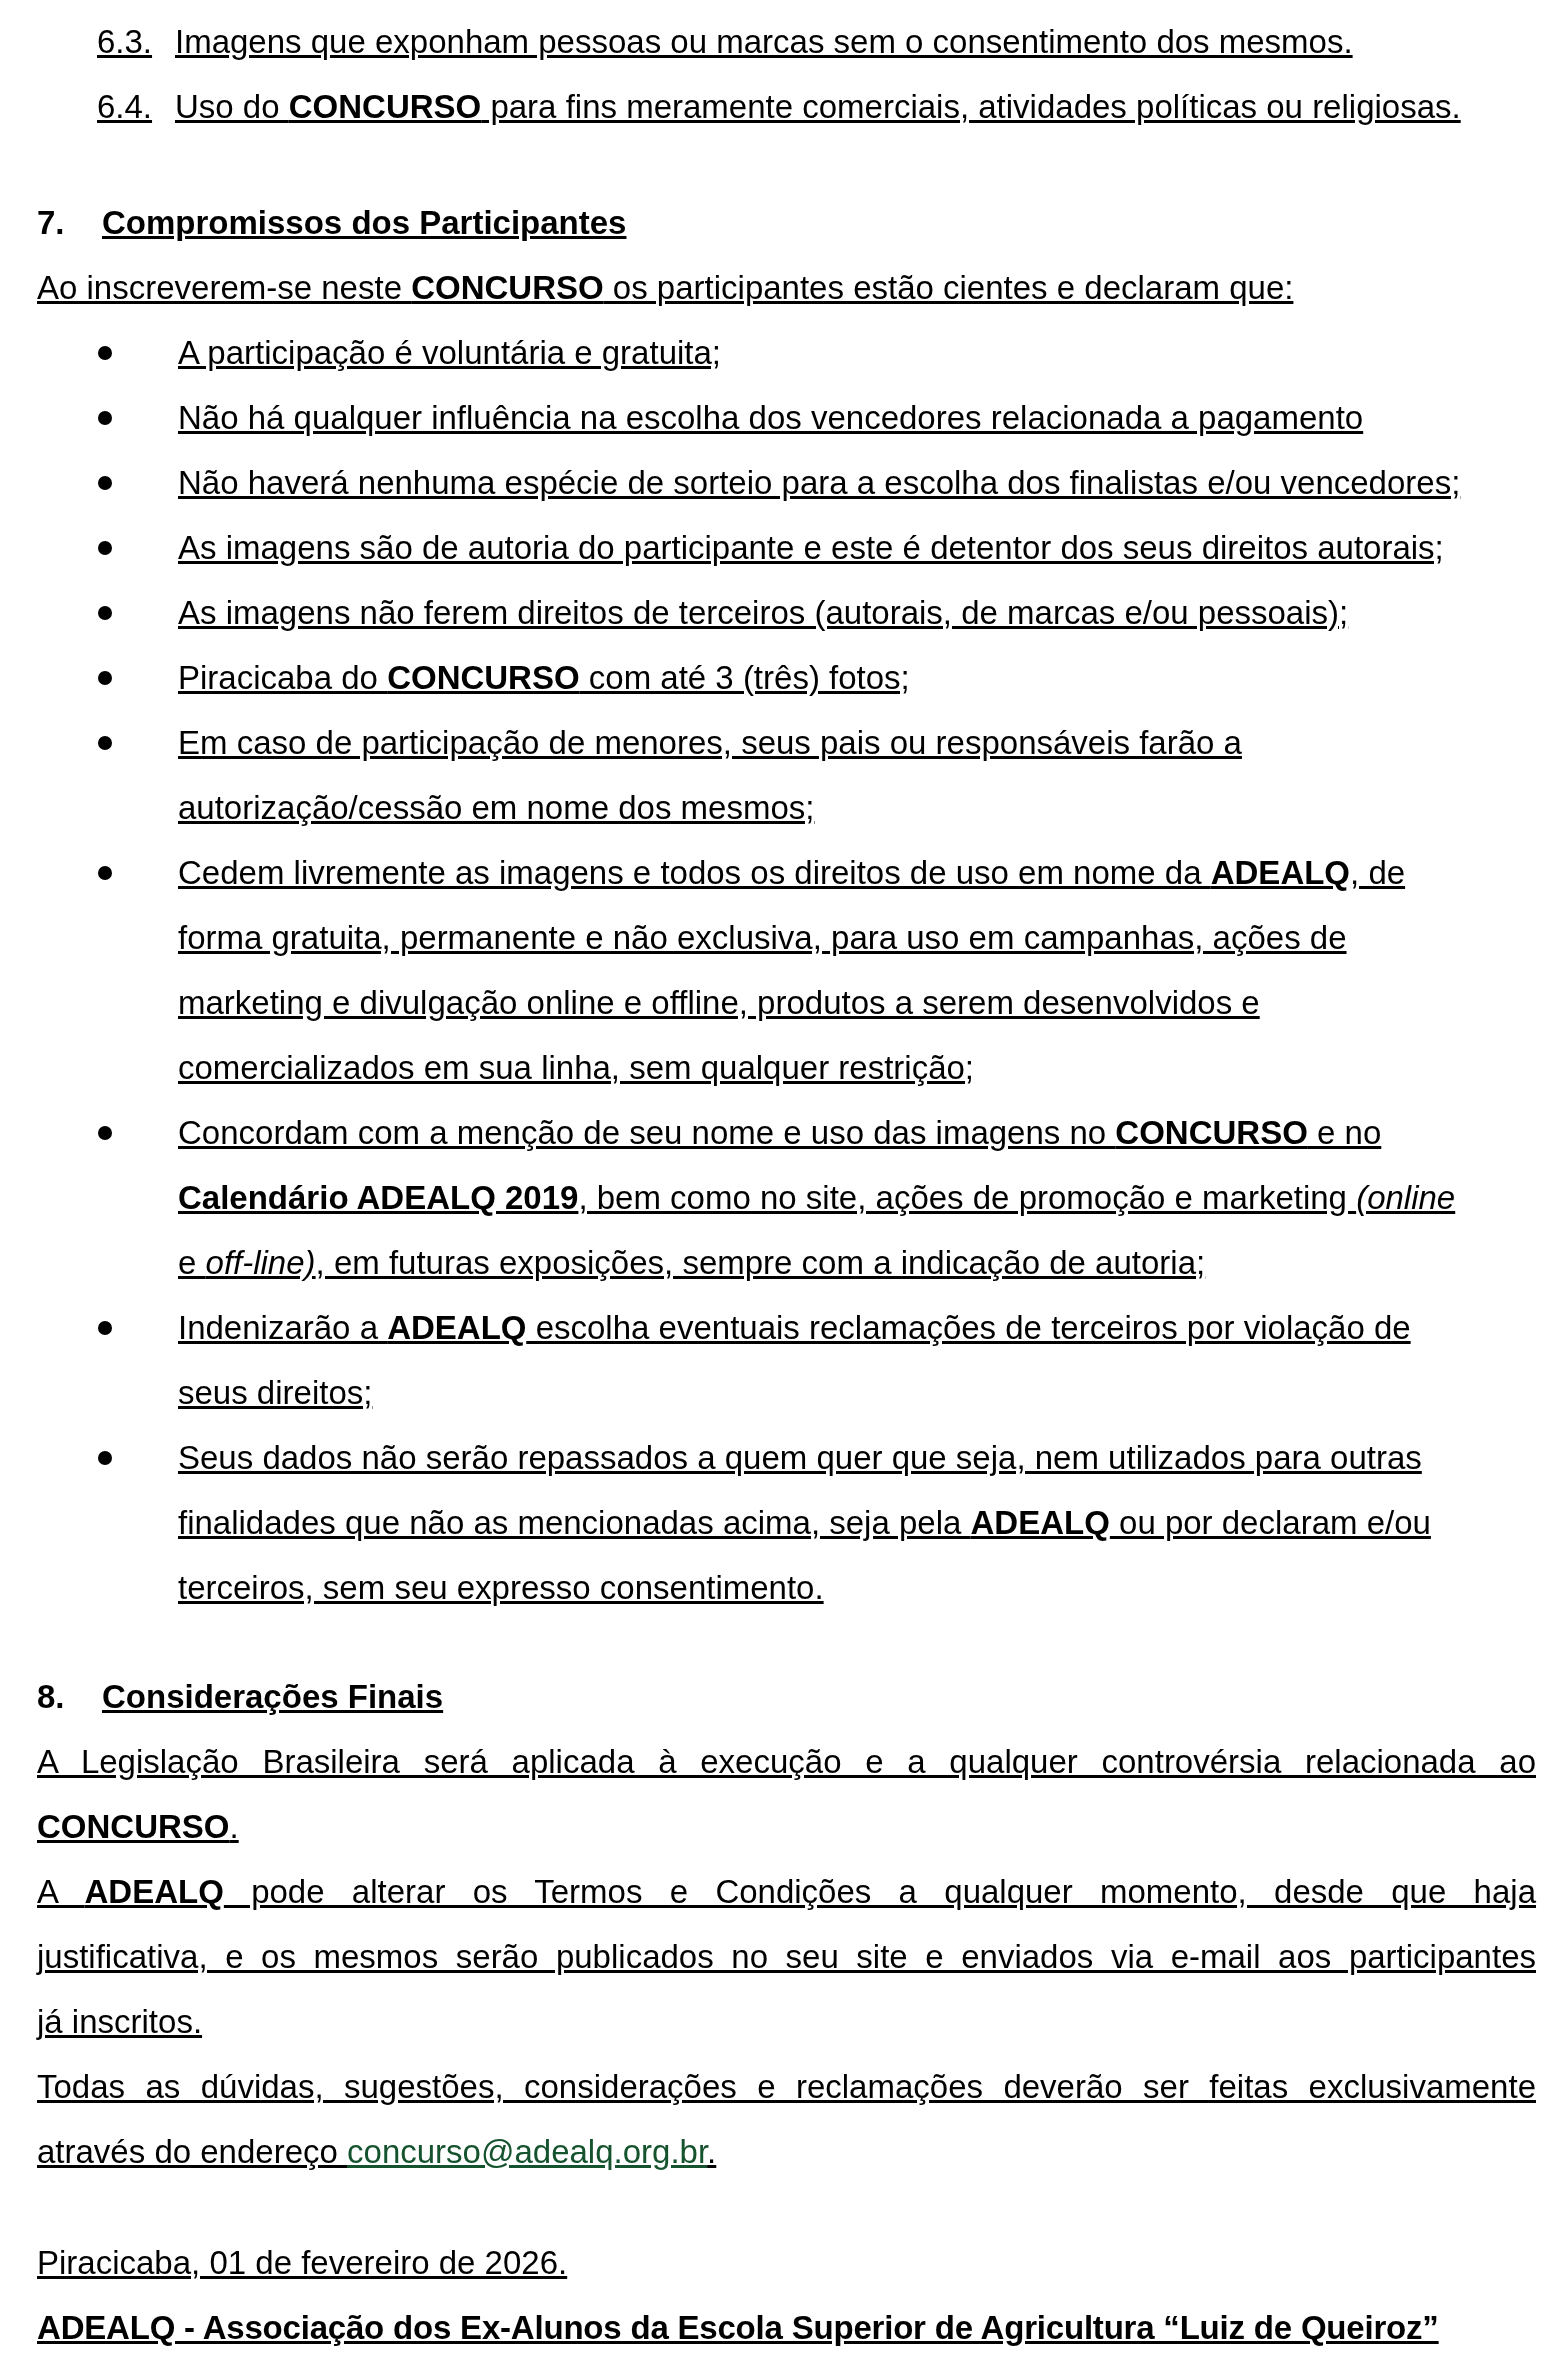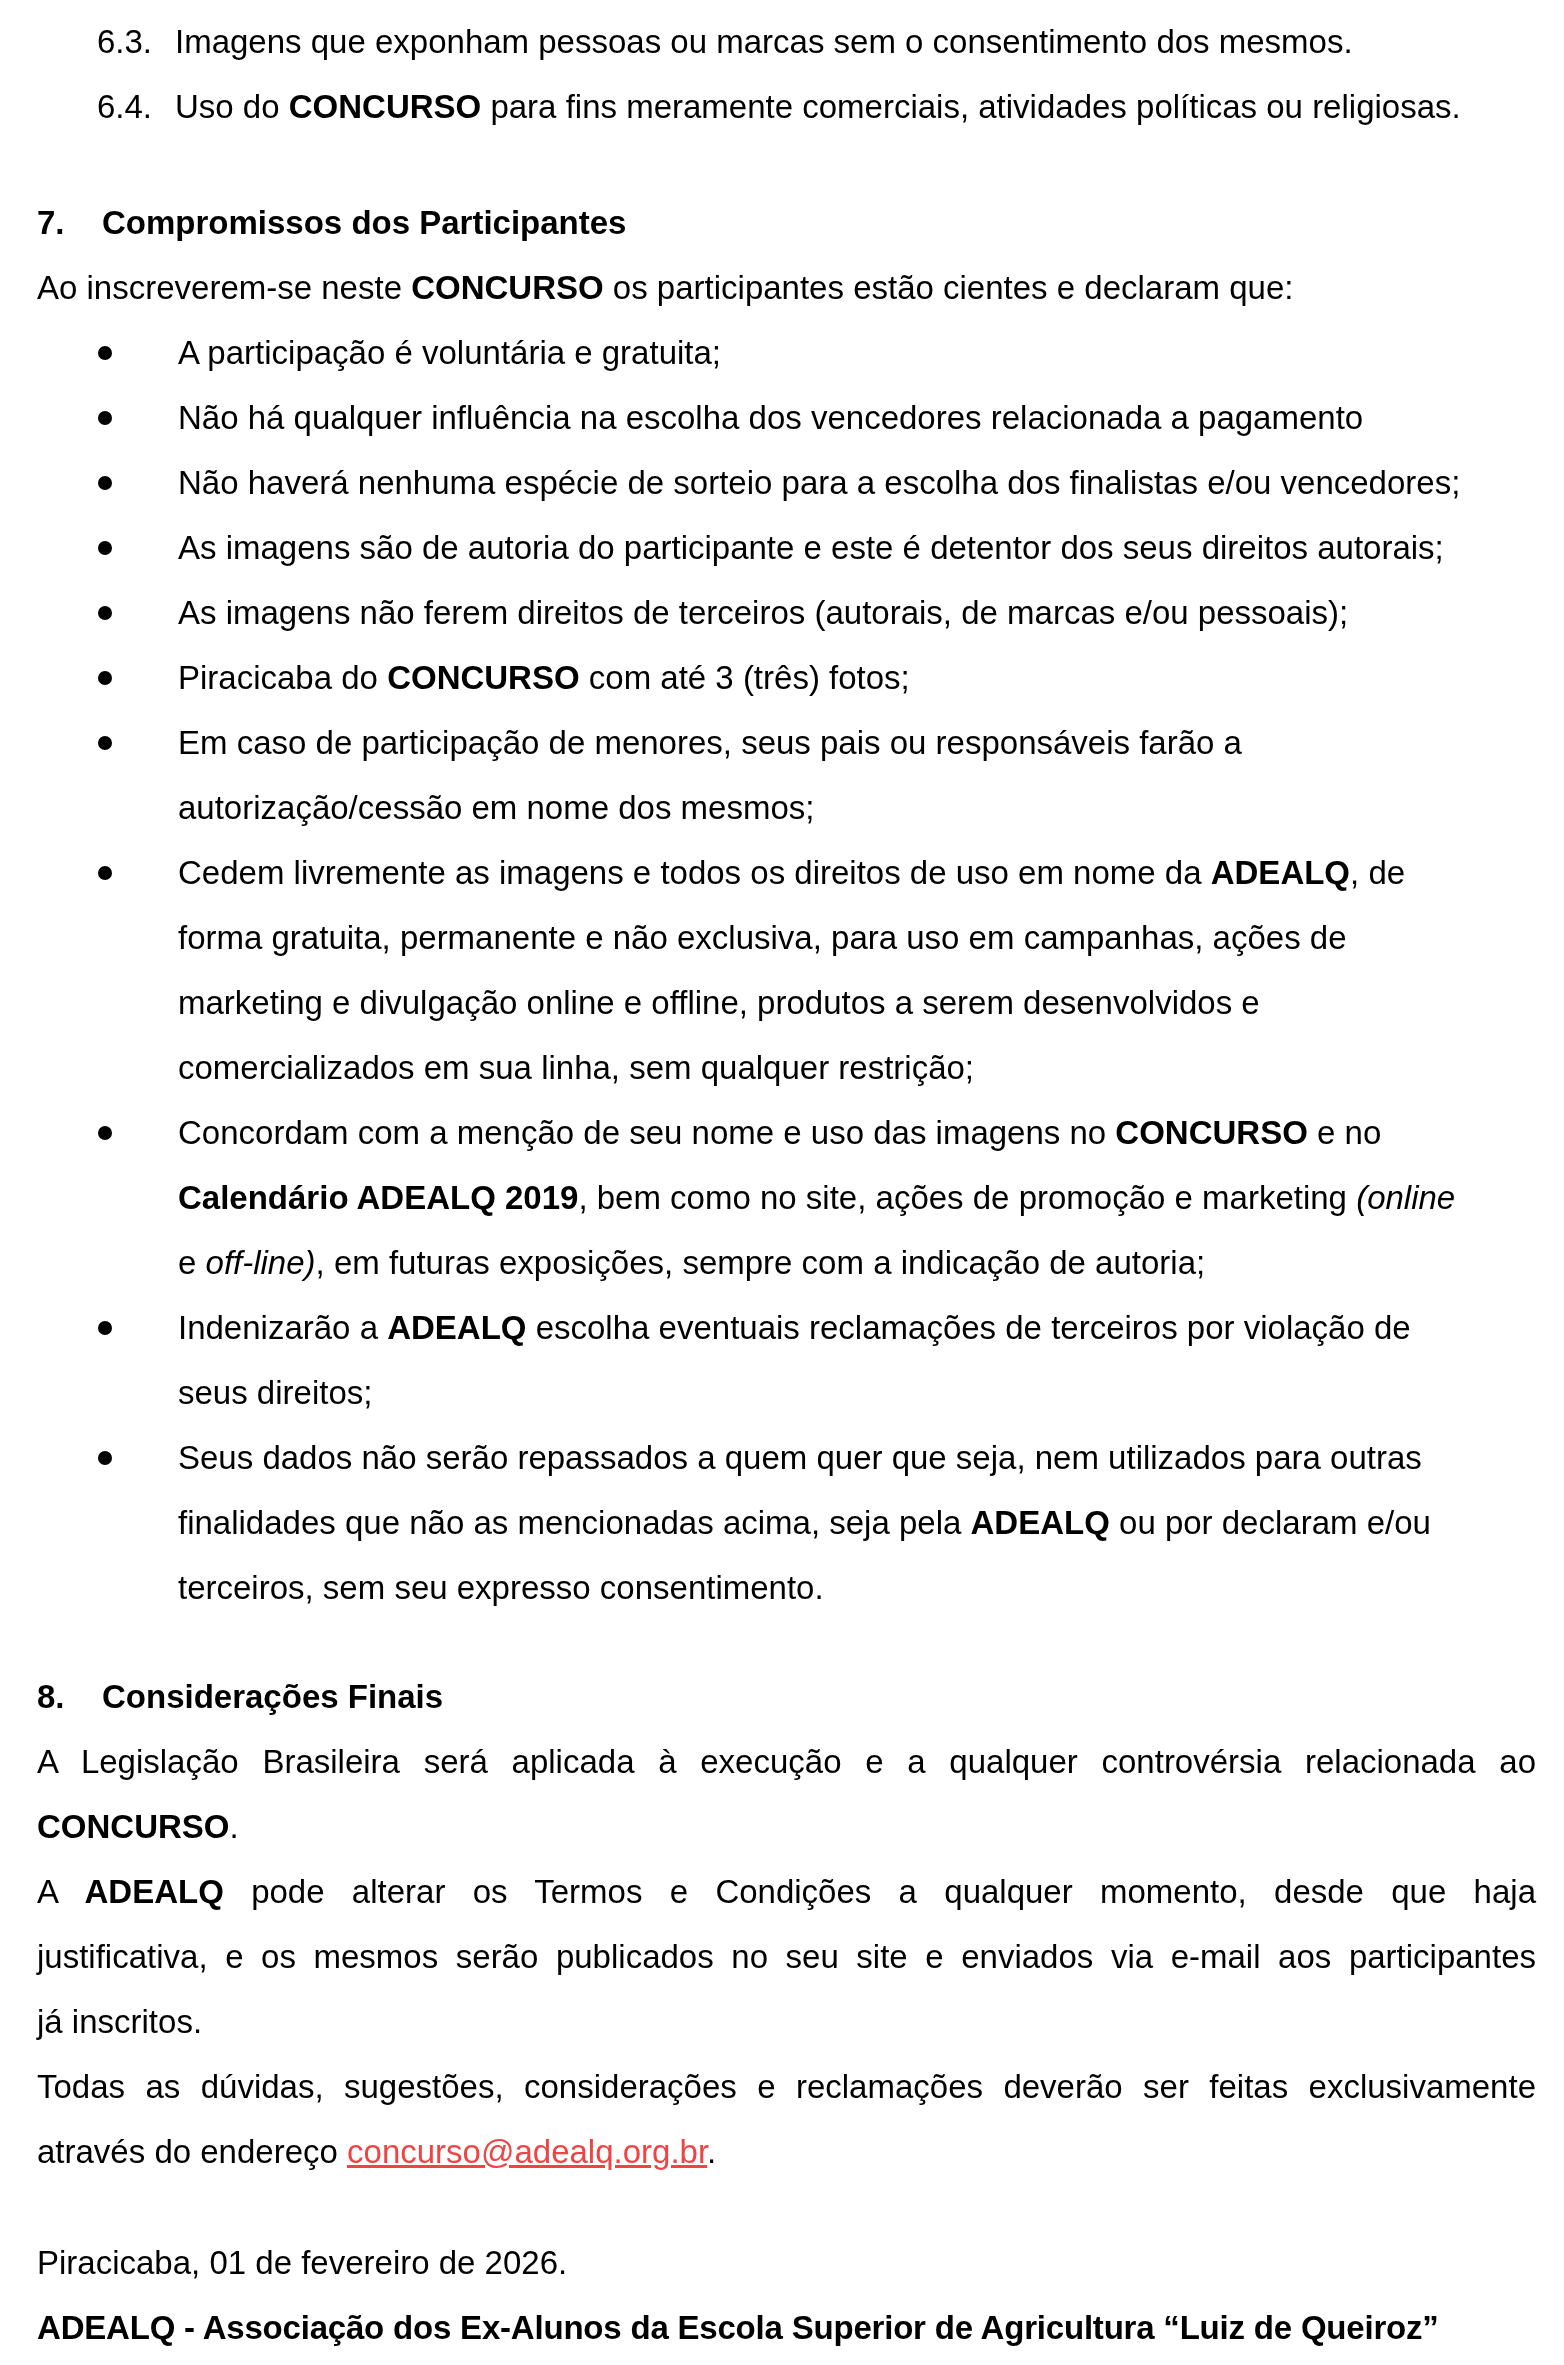--- a/index.html
+++ b/index.html
@@ -15,20 +15,21 @@
   .page {
     box-sizing: border-box;
     width: 1565px;
     height: 2366px;
     padding: 9px 29px 0 37px;
     font-family: "Liberation Sans", sans-serif;
     font-size: 33px;
     line-height: 65px;
     color: #000000;
     background: #ffffff;
+    text-decoration: underline;
   }
   .page * { margin: 0; padding: 0; }
 
   
   .line { white-space: nowrap; }
 
   
   .sub-item { display: flex; }
   .sub-item .num {
     flex: none;
@@ -63,21 +64,21 @@
   .pline.j {
     white-space: normal;
     text-align: justify;
     text-align-last: justify;
   }
 
   .b { font-weight: bold; }
   .i { font-style: italic; }
 
   a.link {
-    color: #ef4444;
+    color: #14532d;
     text-decoration: underline;
     cursor: pointer;
   }
 
   .date-line { margin-top: 46px; }
   .signature-line {
     font-weight: bold;
     letter-spacing: -0.2px;
     white-space: nowrap;
   }

